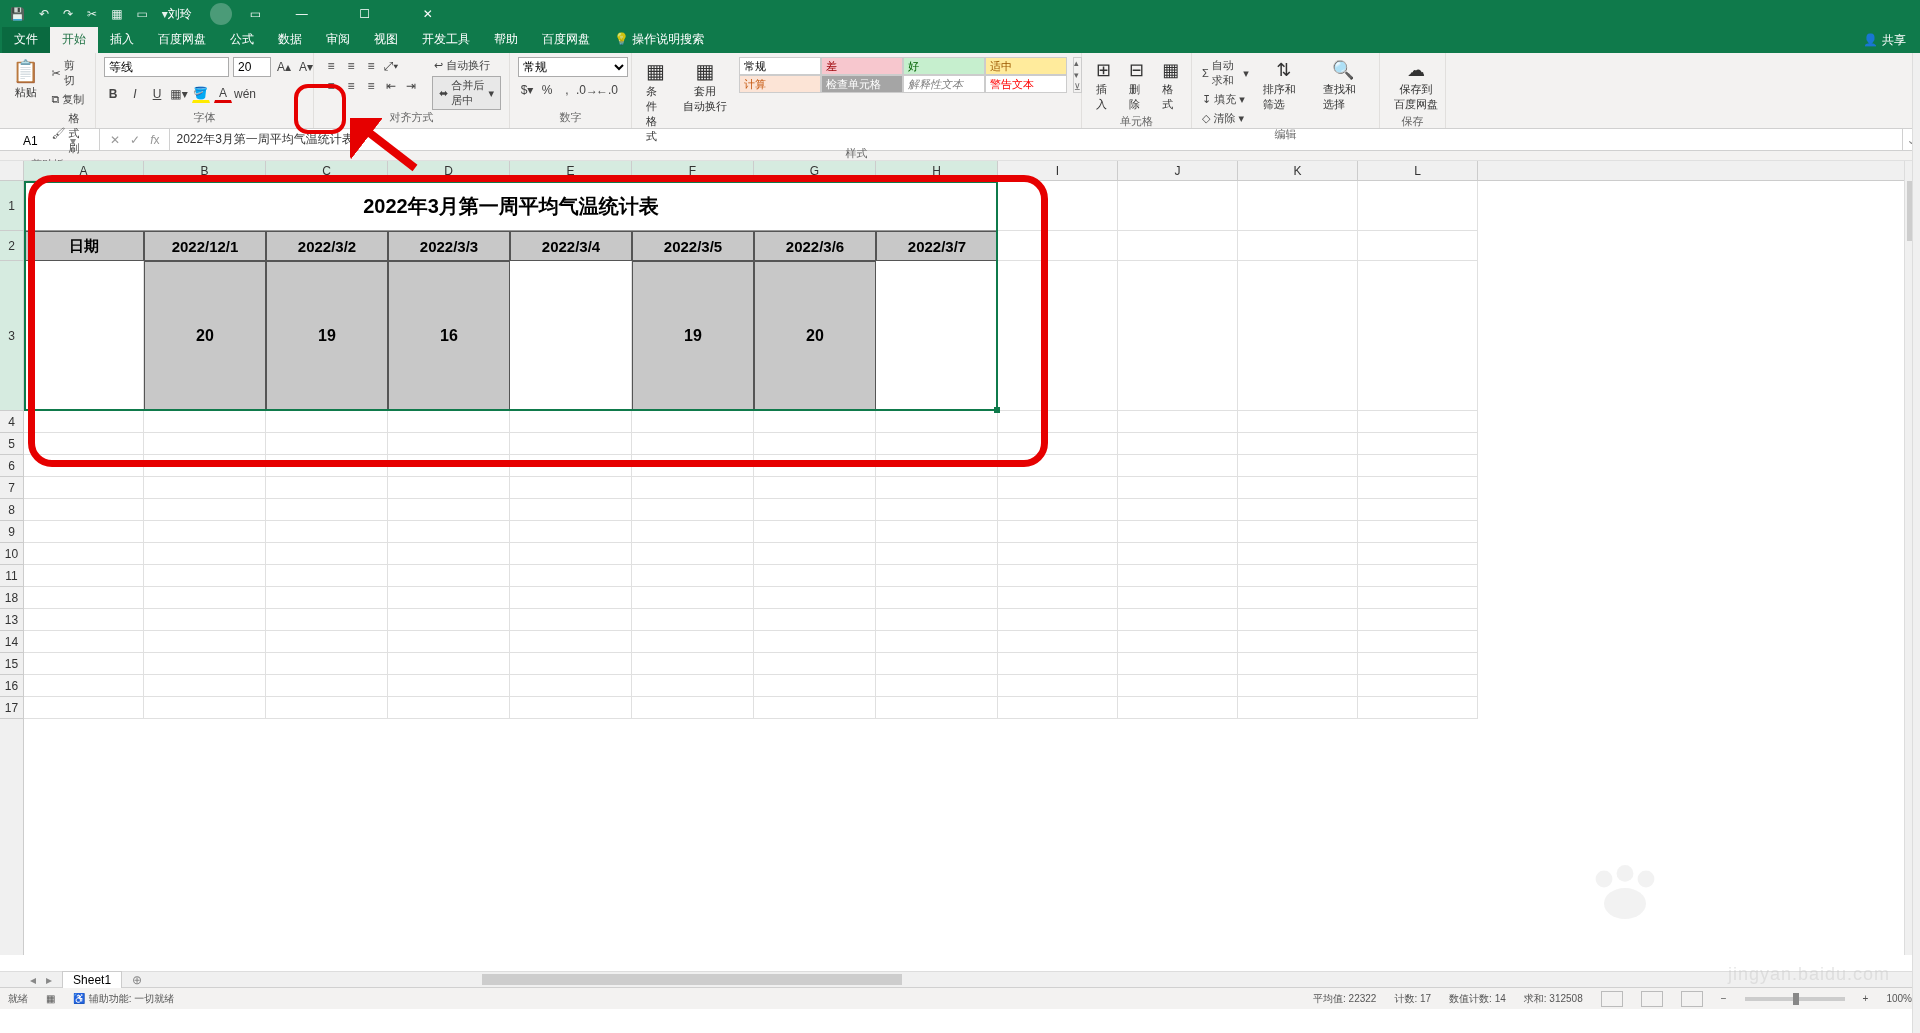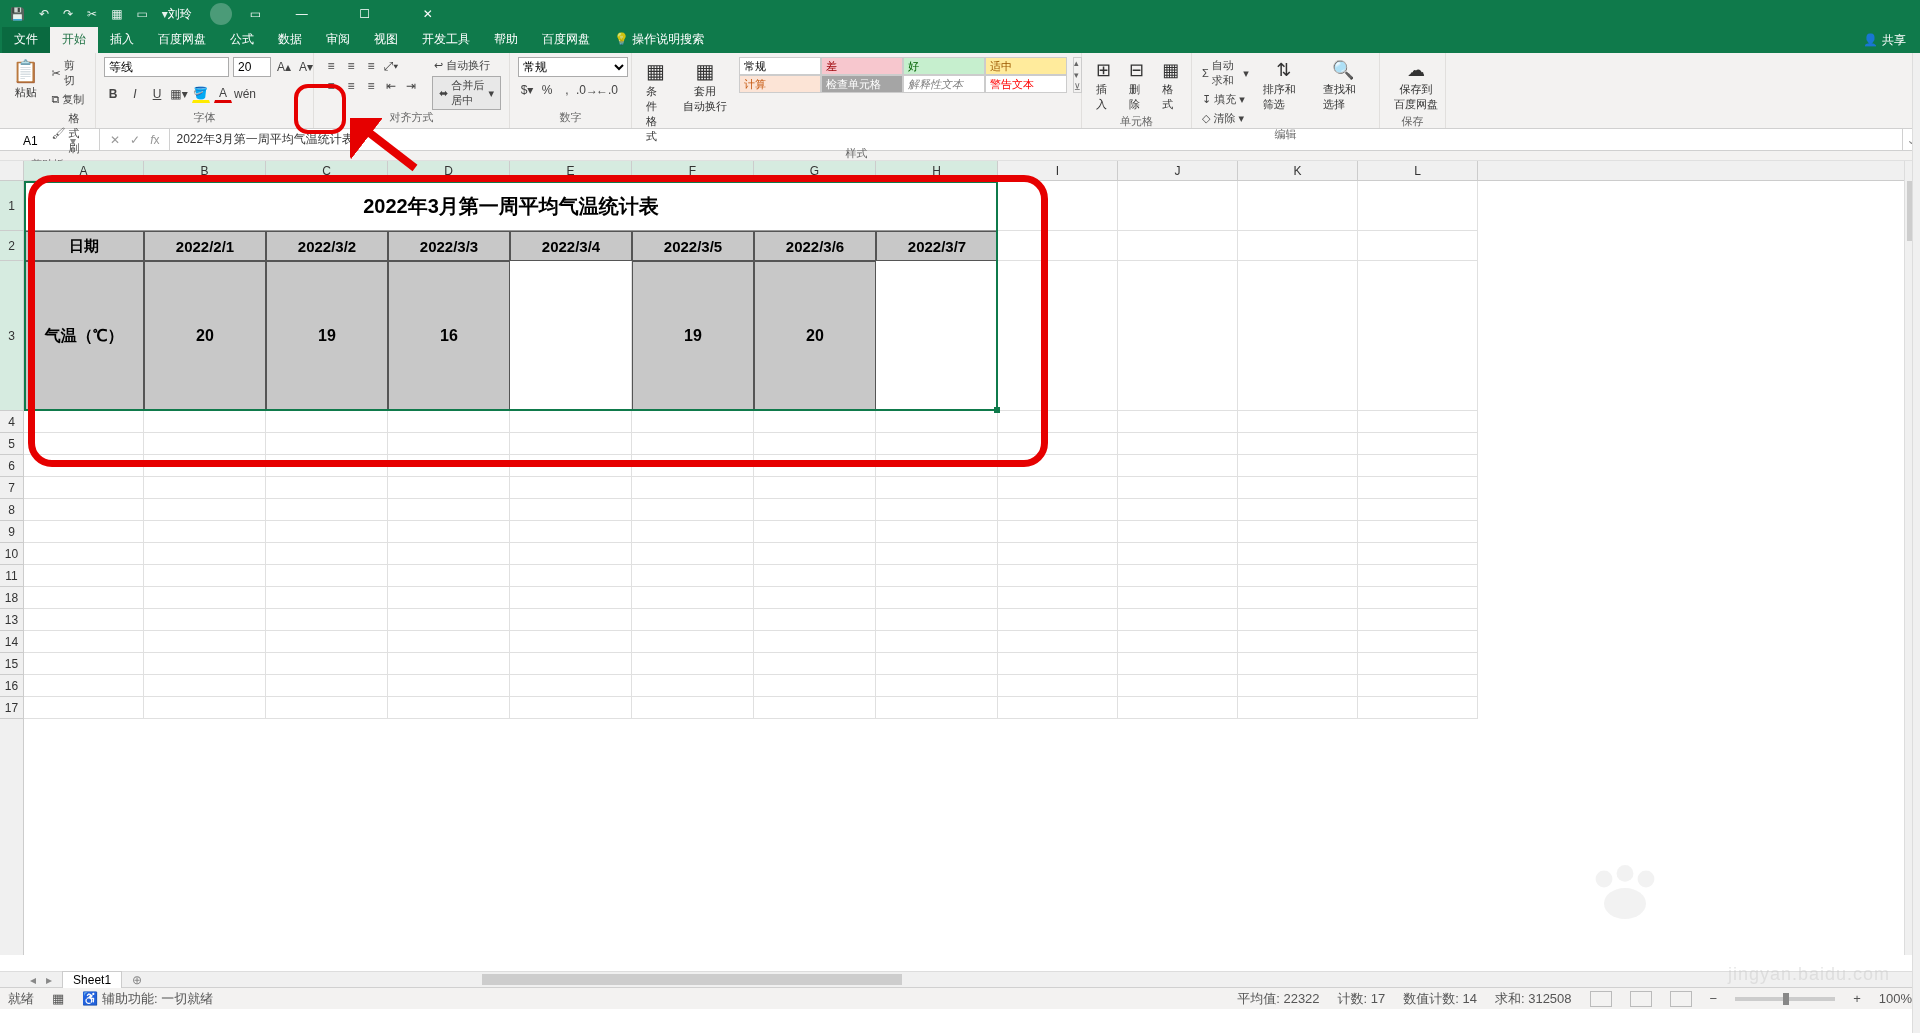--- a/index.html
+++ b/index.html
@@ -77,21 +77,21 @@
 .vscroll .thumb{ position:absolute; left:2px; right:2px; top:20px; height:60px; background:#cdcdcd;}
 .right-ruler { position:absolute; right:0; top:0; width:8px; height:100%; background:#0f7a4b;}
 .hscroll-area { height:16px; background:#f0f0f0; border-top:1px solid #ddd; display:flex; align-items:stretch; position:relative;}
 .sheet-tabs { display:flex; align-items:center; gap:10px; padding-left:30px; font-size:12px;}
 .sheet-tab { padding:1px 10px; border:1px solid #ccc; border-bottom:none; background:#fff;}
 .hscroll { flex:1; margin-left:40px; position:relative;}
 .hscroll .track{ position:absolute; left:300px; right:20px; top:2px; bottom:2px; background:#f0f0f0;}
 .hscroll .thumb{ position:absolute; left:300px; width:420px; top:2px; bottom:2px; background:#cdcdcd;}
 
 
-.statusbar { height:22px; background:#f3f2f1; border-top:1px solid #d0d0d0; display:flex; align-items:center; font-size:13px; color:#555; padding:0 8px; gap:18px;}
+.statusbar { height:22px; background:#f3f2f1; border-top:1px solid #d0d0d0; display:flex; align-items:center; font-size:10px; color:#555; padding:0 8px; gap:18px;}
 .statusbar .flex{flex:1;}
 .view-btn { width:22px; height:16px; border:1px solid #bbb; display:inline-block;}
 .zoom-slider { width:100px; height:4px; background:#ccc; position:relative; display:inline-block; vertical-align:middle;}
 .zoom-slider .knob{ position:absolute; left:48px; top:-4px; width:6px; height:12px; background:#888;}
 
 
 .watermark { position:absolute; right:30px; bottom:50px; color:rgba(200,200,200,.55); font-size:46px; font-weight:bold; font-style:italic; z-index:50; pointer-events:none; text-align:right; line-height:1;}
 .watermark .sub{ font-size:18px; font-weight:normal; font-style:normal; letter-spacing:1px; display:block; color:rgba(200,200,200,.45); margin-top:4px;}
 .paw{ position:absolute; right:260px; bottom:110px; width:70px; height:60px; z-index:49; opacity:.25;}
 </style>
@@ -573,28 +573,27 @@
       <div class="cell" style="position: absolute; left: 486px; top: 516px; width: 122px; height: 22px;"></div>
       <div class="cell" style="position: absolute; left: 608px; top: 516px; width: 122px; height: 22px;"></div>
       <div class="cell" style="position: absolute; left: 730px; top: 516px; width: 122px; height: 22px;"></div>
       <div class="cell" style="position: absolute; left: 852px; top: 516px; width: 122px; height: 22px;"></div>
       <div class="cell" style="position: absolute; left: 974px; top: 516px; width: 120px; height: 22px;"></div>
       <div class="cell" style="position: absolute; left: 1094px; top: 516px; width: 120px; height: 22px;"></div>
       <div class="cell" style="position: absolute; left: 1214px; top: 516px; width: 120px; height: 22px;"></div>
       <div class="cell" style="position: absolute; left: 1334px; top: 516px; width: 120px; height: 22px;"></div>
       <div class="tbl-merged-title" style="width: 974px;">2022年3月第一周平均气温统计表</div>
       <div style="position: absolute; left: 0px; top: 50px; width: 120px; height: 30px; background: rgb(200, 200, 200); border: 1px solid rgb(85, 85, 85); display: flex; align-items: center; justify-content: center; font-size: 15px; font-weight: bold;">日期</div>
-      <div style="position: absolute; left: 120px; top: 50px; width: 122px; height: 30px; background: rgb(200, 200, 200); border: 1px solid rgb(85, 85, 85); display: flex; align-items: center; justify-content: center; font-size: 15px; font-weight: bold;">2022/2/1</div>
+      <div style="position: absolute; left: 120px; top: 50px; width: 122px; height: 30px; background: rgb(200, 200, 200); border: 1px solid rgb(85, 85, 85); display: flex; align-items: center; justify-content: center; font-size: 15px; font-weight: bold;">2022/12/1</div>
       <div style="position: absolute; left: 242px; top: 50px; width: 122px; height: 30px; background: rgb(200, 200, 200); border: 1px solid rgb(85, 85, 85); display: flex; align-items: center; justify-content: center; font-size: 15px; font-weight: bold;">2022/3/2</div>
       <div style="position: absolute; left: 364px; top: 50px; width: 122px; height: 30px; background: rgb(200, 200, 200); border: 1px solid rgb(85, 85, 85); display: flex; align-items: center; justify-content: center; font-size: 15px; font-weight: bold;">2022/3/3</div>
       <div style="position: absolute; left: 486px; top: 50px; width: 122px; height: 30px; background: rgb(200, 200, 200); border: 1px solid rgb(85, 85, 85); display: flex; align-items: center; justify-content: center; font-size: 15px; font-weight: bold;">2022/3/4</div>
       <div style="position: absolute; left: 608px; top: 50px; width: 122px; height: 30px; background: rgb(200, 200, 200); border: 1px solid rgb(85, 85, 85); display: flex; align-items: center; justify-content: center; font-size: 15px; font-weight: bold;">2022/3/5</div>
       <div style="position: absolute; left: 730px; top: 50px; width: 122px; height: 30px; background: rgb(200, 200, 200); border: 1px solid rgb(85, 85, 85); display: flex; align-items: center; justify-content: center; font-size: 15px; font-weight: bold;">2022/3/6</div>
       <div style="position: absolute; left: 852px; top: 50px; width: 122px; height: 30px; background: rgb(200, 200, 200); border: 1px solid rgb(85, 85, 85); display: flex; align-items: center; justify-content: center; font-size: 15px; font-weight: bold;">2022/3/7</div>
-      <div style="position: absolute; left: 0px; top: 80px; width: 120px; height: 150px; background: rgb(200, 200, 200); border: 1px solid rgb(85, 85, 85); display: flex; align-items: center; justify-content: center; font-size: 16px; font-weight: bold;">气温（℃）</div>
       <div style="position: absolute; left: 120px; top: 80px; width: 122px; height: 150px; background: rgb(200, 200, 200); border: 1px solid rgb(85, 85, 85); display: flex; align-items: center; justify-content: center; font-size: 16px; font-weight: bold;">20</div>
       <div style="position: absolute; left: 242px; top: 80px; width: 122px; height: 150px; background: rgb(200, 200, 200); border: 1px solid rgb(85, 85, 85); display: flex; align-items: center; justify-content: center; font-size: 16px; font-weight: bold;">19</div>
       <div style="position: absolute; left: 364px; top: 80px; width: 122px; height: 150px; background: rgb(200, 200, 200); border: 1px solid rgb(85, 85, 85); display: flex; align-items: center; justify-content: center; font-size: 16px; font-weight: bold;">16</div>
       <div style="position: absolute; left: 608px; top: 80px; width: 122px; height: 150px; background: rgb(200, 200, 200); border: 1px solid rgb(85, 85, 85); display: flex; align-items: center; justify-content: center; font-size: 16px; font-weight: bold;">19</div>
       <div style="position: absolute; left: 730px; top: 80px; width: 122px; height: 150px; background: rgb(200, 200, 200); border: 1px solid rgb(85, 85, 85); display: flex; align-items: center; justify-content: center; font-size: 16px; font-weight: bold;">20</div>
       <div style="position: absolute; left: 0px; top: 0px; width: 974px; height: 230px; border: 2px solid rgb(15, 122, 75); pointer-events: none;"></div>
       <div style="position: absolute; left: 970px; top: 226px; width: 6px; height: 6px; background: rgb(15, 122, 75);"></div>
     </div>
   <div class="vscroll">
       <div class="thumb"></div>

